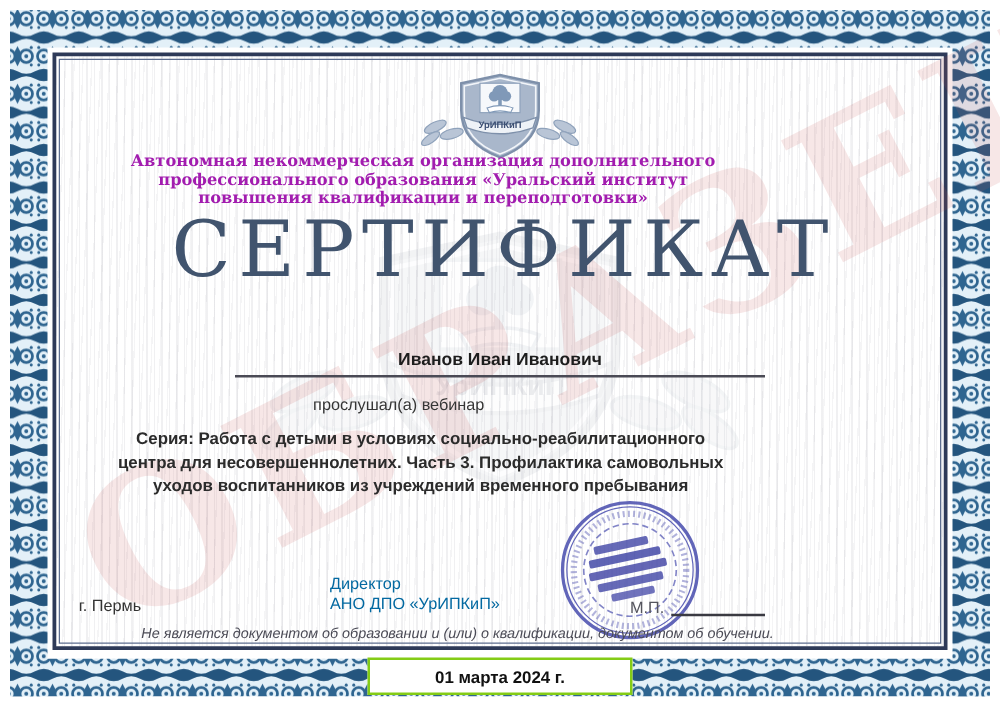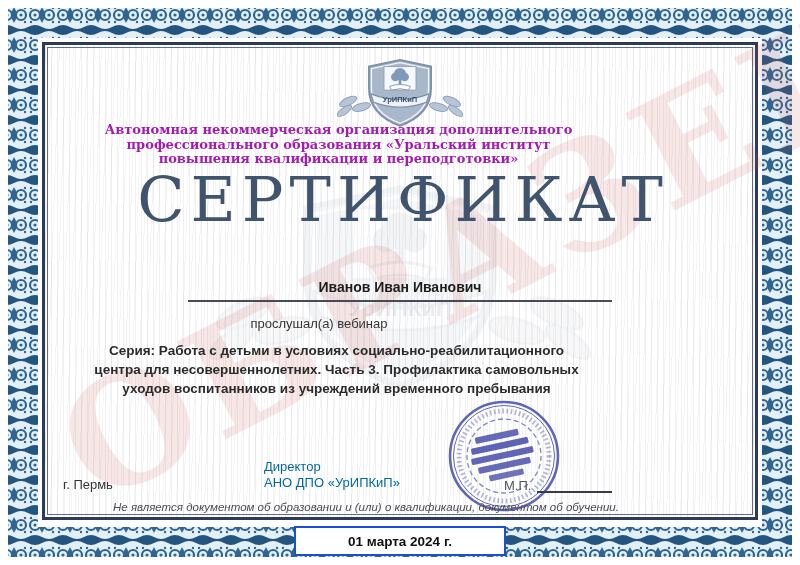--- a/index.html
+++ b/index.html
@@ -58,21 +58,21 @@
   }
   .stamp{position:absolute;left:446px;top:398px;width:116px;height:116px;z-index:9;}
   .city{position:absolute;left:63px;top:477px;z-index:10;font-size:13px;color:#333;}
   .director{position:absolute;left:264px;top:459px;z-index:10;font-size:13px;line-height:16px;color:#0369a1;}
   .seal-mark{position:absolute;left:504px;top:478px;z-index:11;font-size:13px;color:#55555e;}
   .sig-line{position:absolute;left:537px;top:491px;width:75px;height:2px;background:#3a3a42;z-index:11;}
   .disclaimer{position:absolute;left:0;top:501px;width:732px;text-align:center;z-index:10;
     font-size:11.5px;color:#4b4b56;font-style:italic;}
   .date-box{
     position:absolute;left:294px;top:526px;width:212px;height:30px;z-index:12;
-    background:#ffffff;border:2px solid #1d4ed8;box-sizing:border-box;
+    background:#ffffff;border:2px solid #84cc16;box-sizing:border-box;
     display:flex;align-items:center;justify-content:center;
     font-size:13.5px;font-weight:bold;color:#111;
   }
 </style>
 </head>
 <body>
 
 <div class="page">
 
   <svg class="border-svg" width="800" height="565" viewBox="0 0 800 565">

